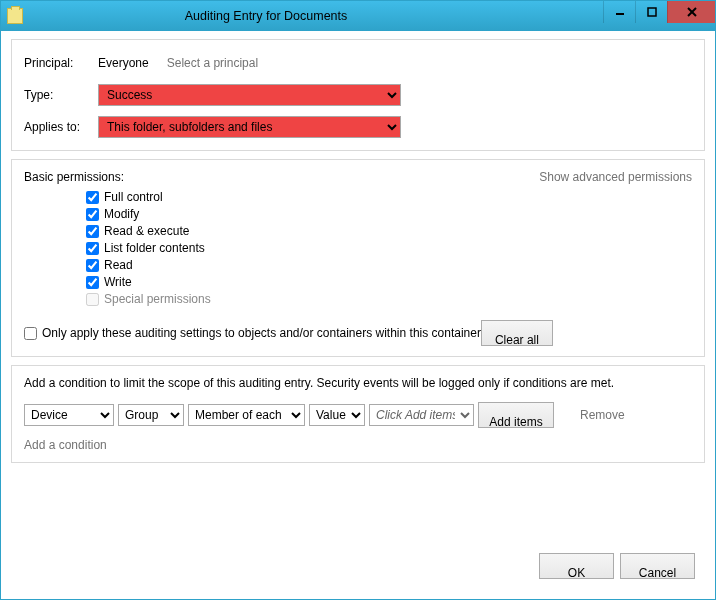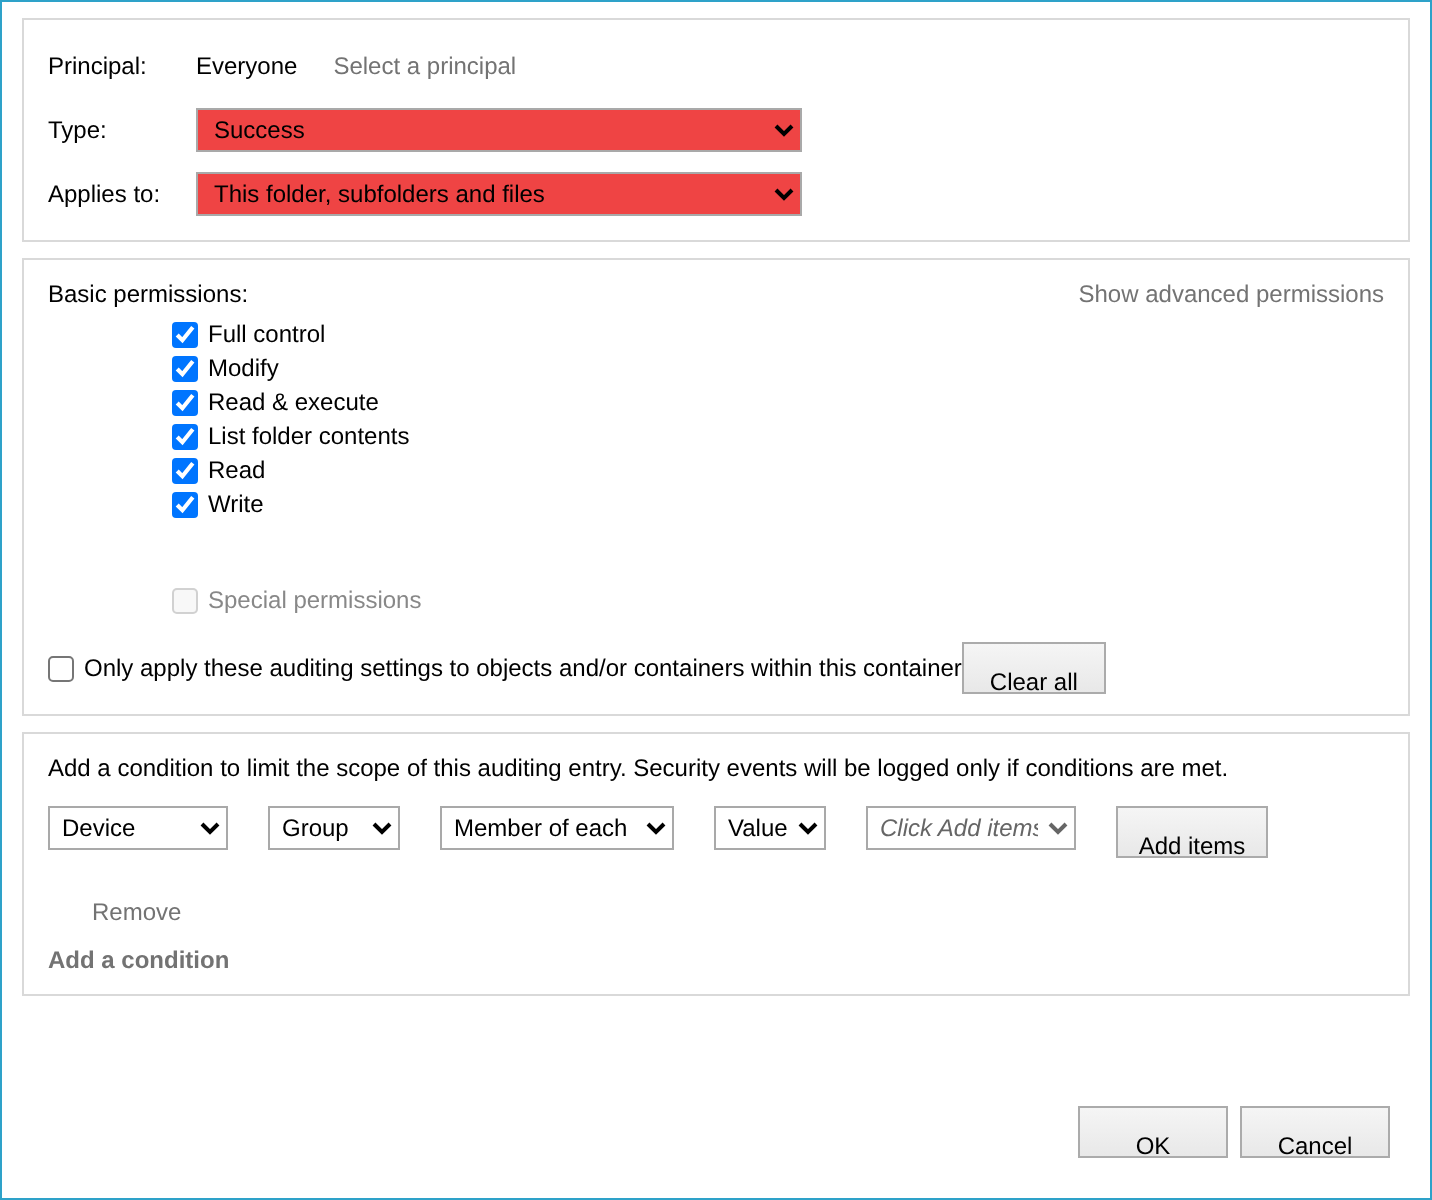--- a/index.html
+++ b/index.html
@@ -16,41 +16,63 @@
   .content { flex: 1; padding: 8px 10px 10px 10px; display: flex; flex-direction: column; gap: 8px; overflow: hidden; }
   .panel { border: 1px solid #d9d9d9; padding: 10px 12px; }
   .row { display: flex; align-items: center; min-height: 26px; gap: 6px; }
   .label-col { width: 68px; color: #000; }
   .link { color: #737373; cursor: pointer; }
   select.full { width: 303px; height: 22px; border: 1px solid #a9a9a9; background: #ef4444; padding: 0 4px; }
   .perm-header { display: flex; justify-content: space-between; align-items: center; margin-bottom: 6px; }
   .perm-list { padding-left: 62px; display: flex; flex-direction: column; gap: 3px; }
   .chk-row { display: flex; align-items: center; gap: 5px; }
   input[type=checkbox] { width: 13px; height: 13px; margin: 0; }
-  .chk-row.disabled { color: #888; margin-top: 31px; }
+  .chk-row.disabled { color: #888; }
   .footer-row { display: flex; justify-content: flex-start; align-items: center; margin-top: 14px; }
   .btn { height: 22px; min-width: 72px; border: 1px solid #ababab; background: linear-gradient(#f5f5f5,#e8e8e8); padding: 12px 10px; cursor: default; }
   .cond-text { margin-bottom: 12px; }
-  .cond-row { display: flex; align-items: flex-start; gap: 20px; flex-wrap: wrap; }
+  .cond-row { display: flex; align-items: center; gap: 4px; flex-wrap: wrap; }
   select.sm { height: 22px; border: 1px solid #a9a9a9; background: #fff; padding: 0 2px; }
   .sel-device { width: 90px; border: 1px dotted #333; }
   .sel-group { width: 66px; }
   .sel-member { width: 117px; }
   .sel-value { width: 56px; }
   .sel-items { width: 105px; font-style: italic; color: #666; }
   .btn-add { width: 76px; }
   .remove-link { margin-left: 22px; }
   .dlg-footer { display: flex; justify-content: flex-end; gap: 6px; padding: 8px 10px 10px 0; }
   .dlg-footer .btn { width: 75px; }
   .spacer { flex: 1; }
 </style>
 </head>
 <body>
 
 <div class="window">
+  <div class="titlebar">
+    <div class="titlebar-icon"></div>
+    <div class="titlebar-title">Auditing Entry for Documents</div>
+    <div class="win-buttons">
+      <div class="win-btn">
+        <svg width="10" height="10">
+            <line x1="1" y1="7" x2="9" y2="7" stroke="#000" stroke-width="2"></line>
+          </svg>
+      </div>
+      <div class="win-btn">
+        <svg width="10" height="10">
+            <rect x="1" y="1" width="8" height="8" fill="none" stroke="#000" stroke-width="1.5"></rect>
+          </svg>
+      </div>
+      <div class="win-btn close">
+        <svg width="10" height="10">
+            <line x1="1" y1="1" x2="9" y2="9" stroke="#000" stroke-width="2"></line>
+            <line x1="9" y1="1" x2="1" y2="9" stroke="#000" stroke-width="2"></line>
+          </svg>
+      </div>
+    </div>
+  </div>
 
   <div class="content">
 
     <div class="panel">
       <div class="row">
         <span class="label-col">Principal:</span>
         <span>Everyone</span>
         <span style="width:6px"></span>
         <span class="link">Select a principal</span>
       </div>
@@ -116,21 +138,21 @@
       <div class="cond-text">Add a condition to limit the scope of this auditing entry. Security events will be logged only if conditions are met.</div>
       <div class="cond-row">
         <select class="sm sel-device"><option>Device</option></select>
         <select class="sm sel-group"><option>Group</option></select>
         <select class="sm sel-member"><option>Member of each</option></select>
         <select class="sm sel-value"><option>Value</option></select>
         <select class="sm sel-items"><option>Click Add items</option></select>
         <button class="btn btn-add">Add items</button>
         <span class="link remove-link">Remove</span>
       </div>
-      <div style="margin-top:10px;font-weight:bold;">
+      <div style="margin-top:10px;">
         <span class="link">Add a condition</span>
       </div>
     </div>
 
     <div class="spacer"></div>
 
     <div class="dlg-footer">
       <button class="btn">OK</button>
       <button class="btn">Cancel</button>
     </div>

